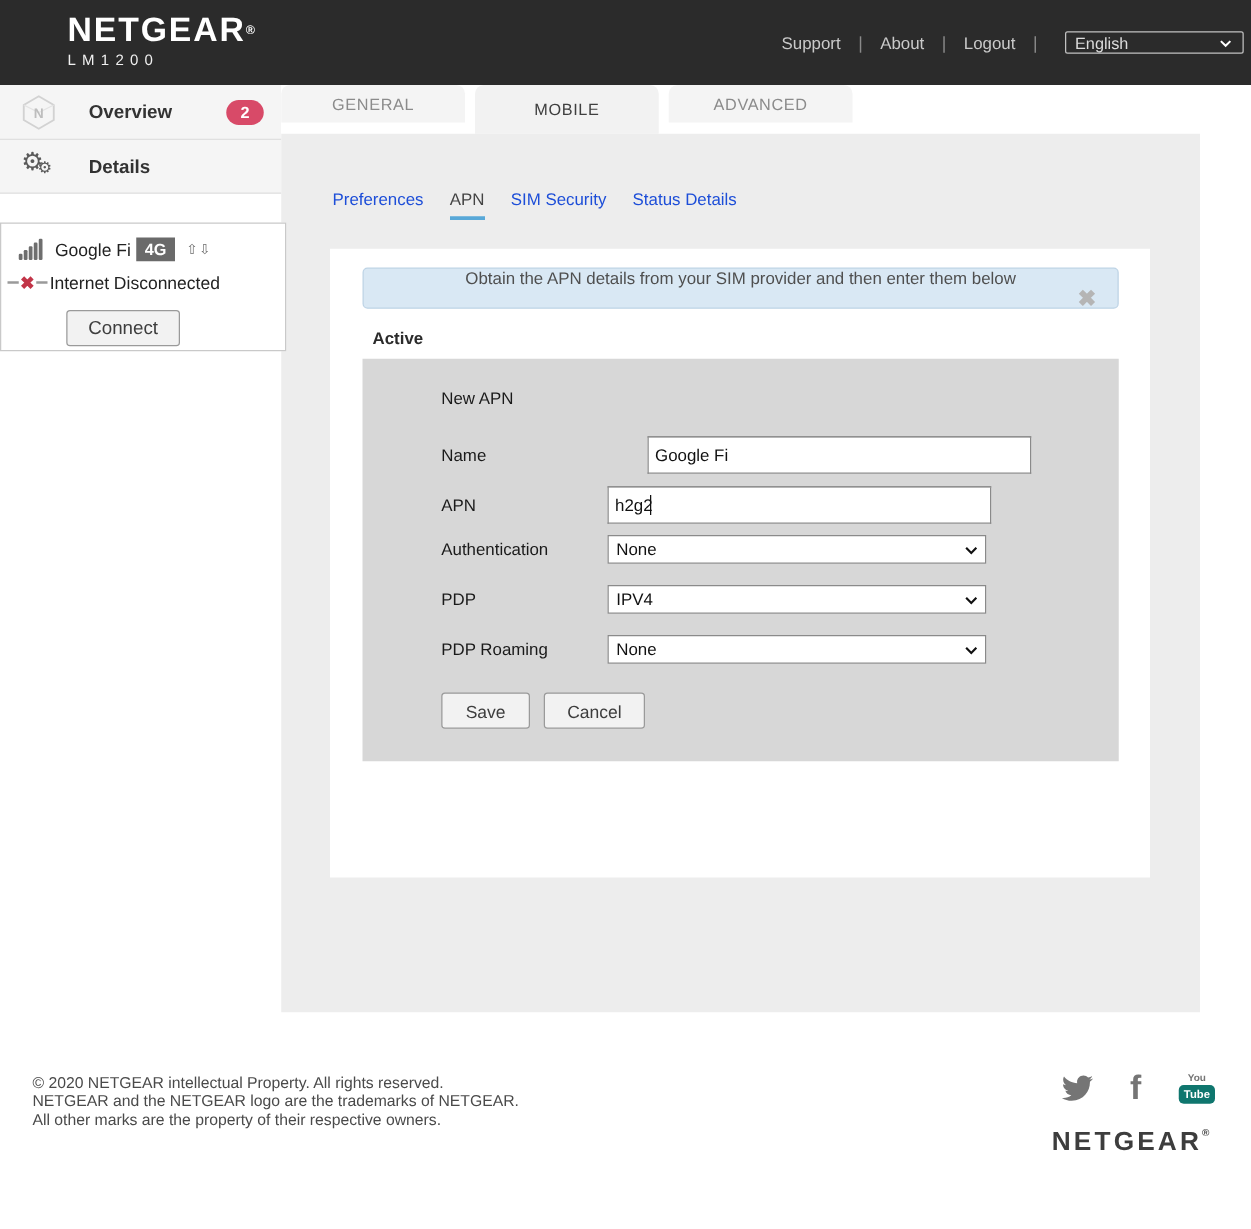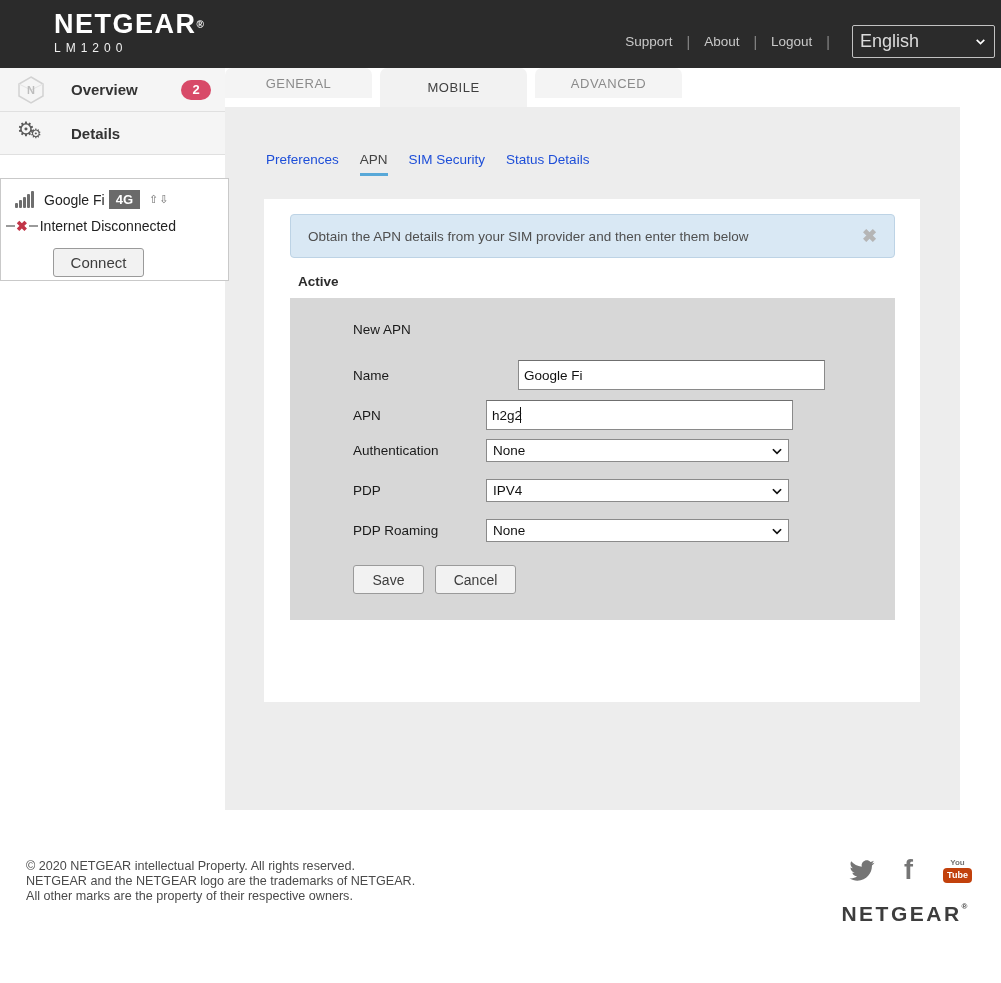--- a/index.html
+++ b/index.html
@@ -8,22 +8,22 @@
 
   
   .header { position:absolute; left:0; top:0; width:1001px; height:68px; background:#2b2b2b; }
   .logo { position:absolute; left:54px; top:11px; color:#fff; }
   .brand { font-size:27px; font-weight:bold; letter-spacing:1.5px; line-height:27px; }
   .brand sup { font-size:10px; vertical-align:top; }
   .model { font-size:12px; font-weight:normal; letter-spacing:5px; margin-top:3px; color:#f0f0f0; }
   .header-right { position:absolute; right:6px; top:25px; display:flex; align-items:center; }
   .hlink { color:#c9c9c9; font-size:13.5px; cursor:pointer; }
   .hsep { color:#8a8a8a; margin:0 14px; font-size:14px; }
-  .lang-select { width:143px; height:33px; border:1px solid #c2c2c2; border-radius:2px;
-    background:#2b2b2b; color:#dcdcdc; font-size:18px; display:flex; align-items:center;
+  .lang-select { width:143px; height:18px; border:1px solid #c2c2c2; border-radius:2px;
+    background:#2b2b2b; color:#dcdcdc; font-size:13px; display:flex; align-items:center;
     justify-content:space-between; padding:4px 7px; margin-left:8px; cursor:pointer; }
 
   
   .nav-item { position:absolute; left:0; width:225px; background:#f5f5f5;
     border-bottom:1px solid #e0e0e0; display:flex; align-items:center; padding-left:17px; cursor:pointer; }
   .nav-overview { top:68px; height:44px; }
   .nav-settings { top:112px; height:43px; }
   .nav-label { margin-left:26px; font-size:15px; font-weight:bold; color:#333; }
   .nav-badge { margin-left:auto; margin-right:14px; background:#d84a68; color:#fff;
     min-width:30px; height:20px; border-radius:10px; font-size:13px; font-weight:bold;
@@ -57,22 +57,22 @@
     color:#8b8b8b; cursor:pointer; }
   .tab.active { height:39px; color:#3f3f3f; background:#f2f2f2; }
 
   
   .content { position:absolute; left:225px; top:107px; width:735px; height:703px; background:#ededed; }
   .subtabs { position:absolute; left:41px; top:45px; display:flex; }
   .subtab { font-size:13.5px; color:#1d4ed8; margin-right:21px; padding-bottom:6px; cursor:pointer; }
   .subtab.active { color:#444; border-bottom:3px solid #58a8d8; }
 
   .card { position:absolute; left:39px; top:92px; width:656px; height:503px; background:#fff; }
-  .banner { margin:15px 25px 0 26px; height:44px; background:#d9e8f4; border:1px solid #bdd3e5;
-    border-radius:4px; display:flex; align-items:center; padding:0 17px; }
+  .banner { margin:15px 25px 0 26px; height:33px; background:#d9e8f4; border:1px solid #bdd3e5;
+    border-radius:4px; display:flex; align-items:center; padding:0 17px;flex-direction:column; }
   .banner-text { font-size:13.5px; color:#4f4f4f; }
   .banner-close { margin-left:auto; color:#b5b5b5; font-size:18px; font-weight:bold; cursor:pointer;
     line-height:18px; }
   .active-label { margin:16px 0 9px 34px; font-size:13.5px; font-weight:bold; color:#2b2b2b; }
   .form-panel { position:relative; margin-left:26px; width:605px; height:322px; background:#d7d7d7; }
   .form-title { position:absolute; left:63px; top:24px; font-size:13.5px; color:#1a1a1a; }
   .form-row { position:absolute; left:63px; display:flex; align-items:center; }
   .row-1 { top:62px; height:30px;gap:32px; }
   .row-2 { top:102px; height:30px; }
   .row-3 { top:141px; height:23px; }
@@ -94,21 +94,21 @@
   
   .footer { position:absolute; left:0; top:810px; width:1001px; height:173px; background:#fff; }
   .copyright { position:absolute; left:26px; top:49px; font-size:12.6px; color:#4a4a4a;
     line-height:15.2px; }
   .social { position:absolute; right:29px; top:47px; display:flex; align-items:center; }
   .tw { width:30px; margin-right:27px; cursor:pointer; }
   .fb { font-size:27px; font-weight:bold; color:#757575; margin-right:30px; cursor:pointer;
     line-height:27px; }
   .yt { width:29px; cursor:pointer; }
   .yt .you { font-size:8px; font-weight:bold; color:#757575; text-align:center; line-height:8px; }
-  .yt .tube { margin-top:1px; background:#c2410c; color:#fff; border-radius:4px; font-size:9px;
+  .yt .tube { margin-top:1px; background:#0f766e; color:#fff; border-radius:4px; font-size:9px;
     font-weight:bold; text-align:center; height:15px; line-height:15px; }
   .footer-logo { position:absolute; right:31px; top:92px; font-size:21px; font-weight:bold;
     letter-spacing:2.5px; color:#3d3d3d; }
   .footer-logo sup { font-size:8px; vertical-align:top; }
 
   .chev { display:block; }
 </style>
 </head>
 <body>
 

